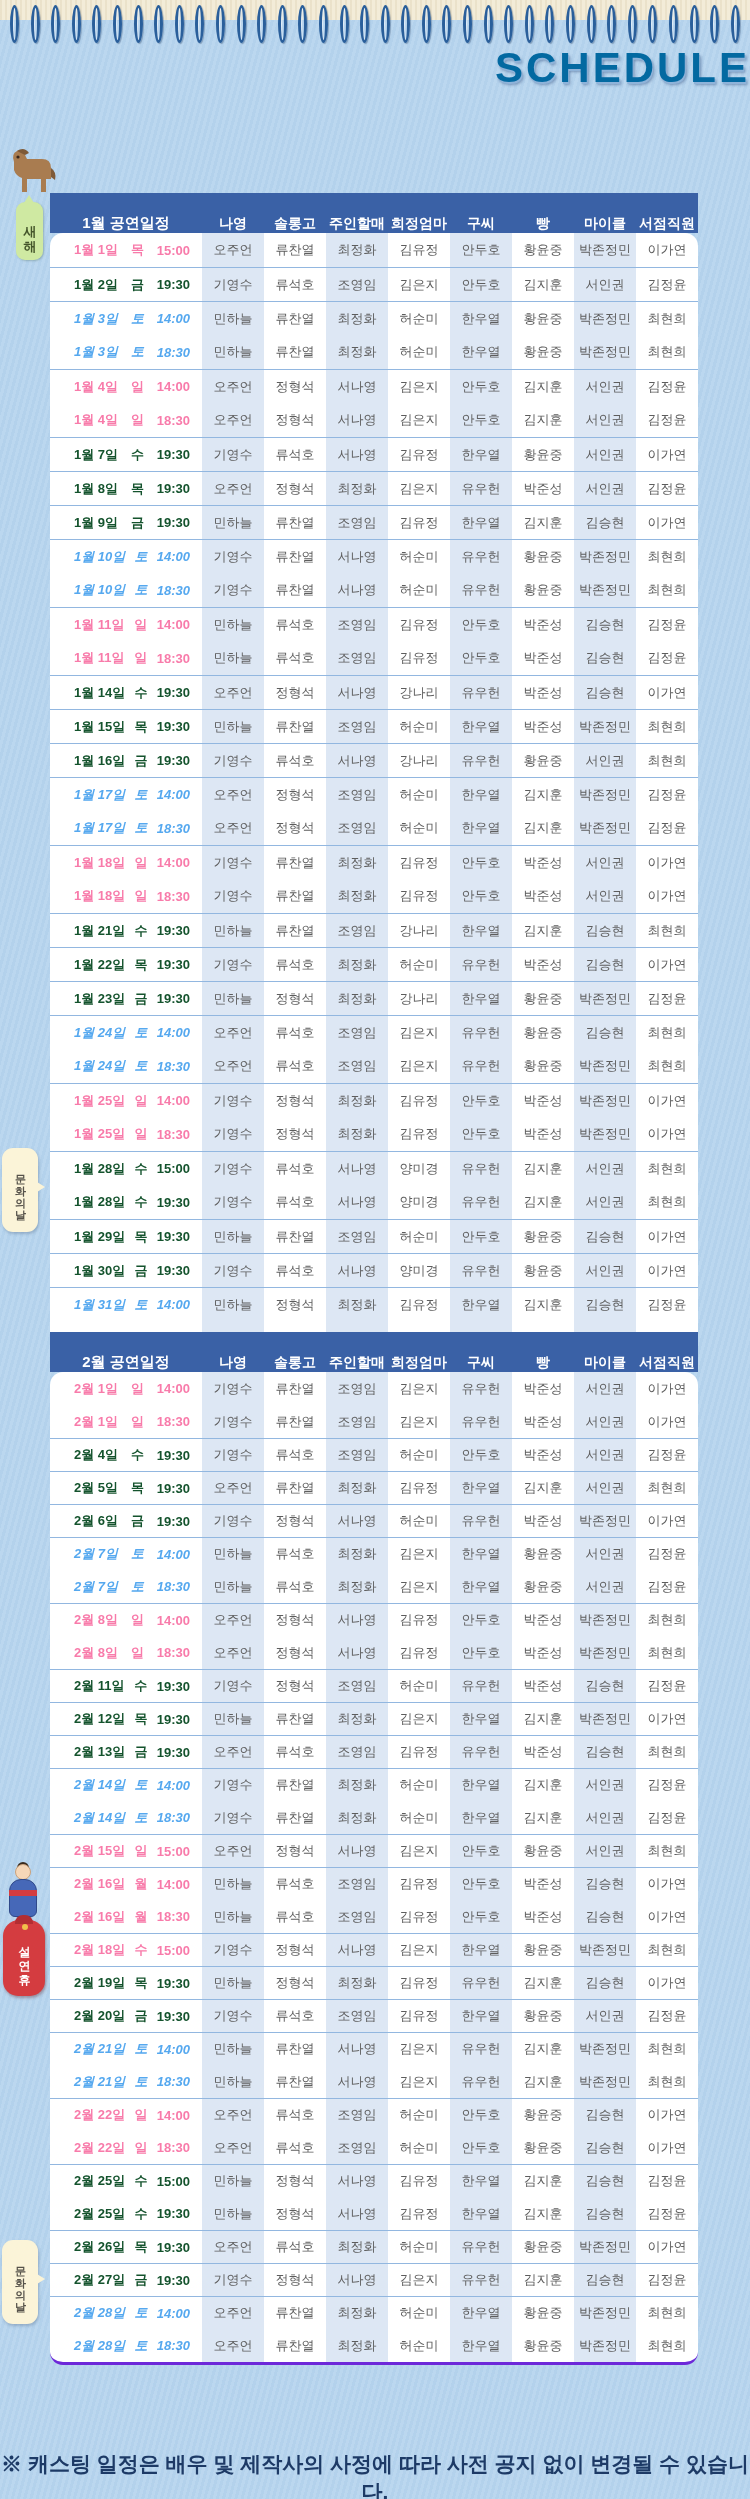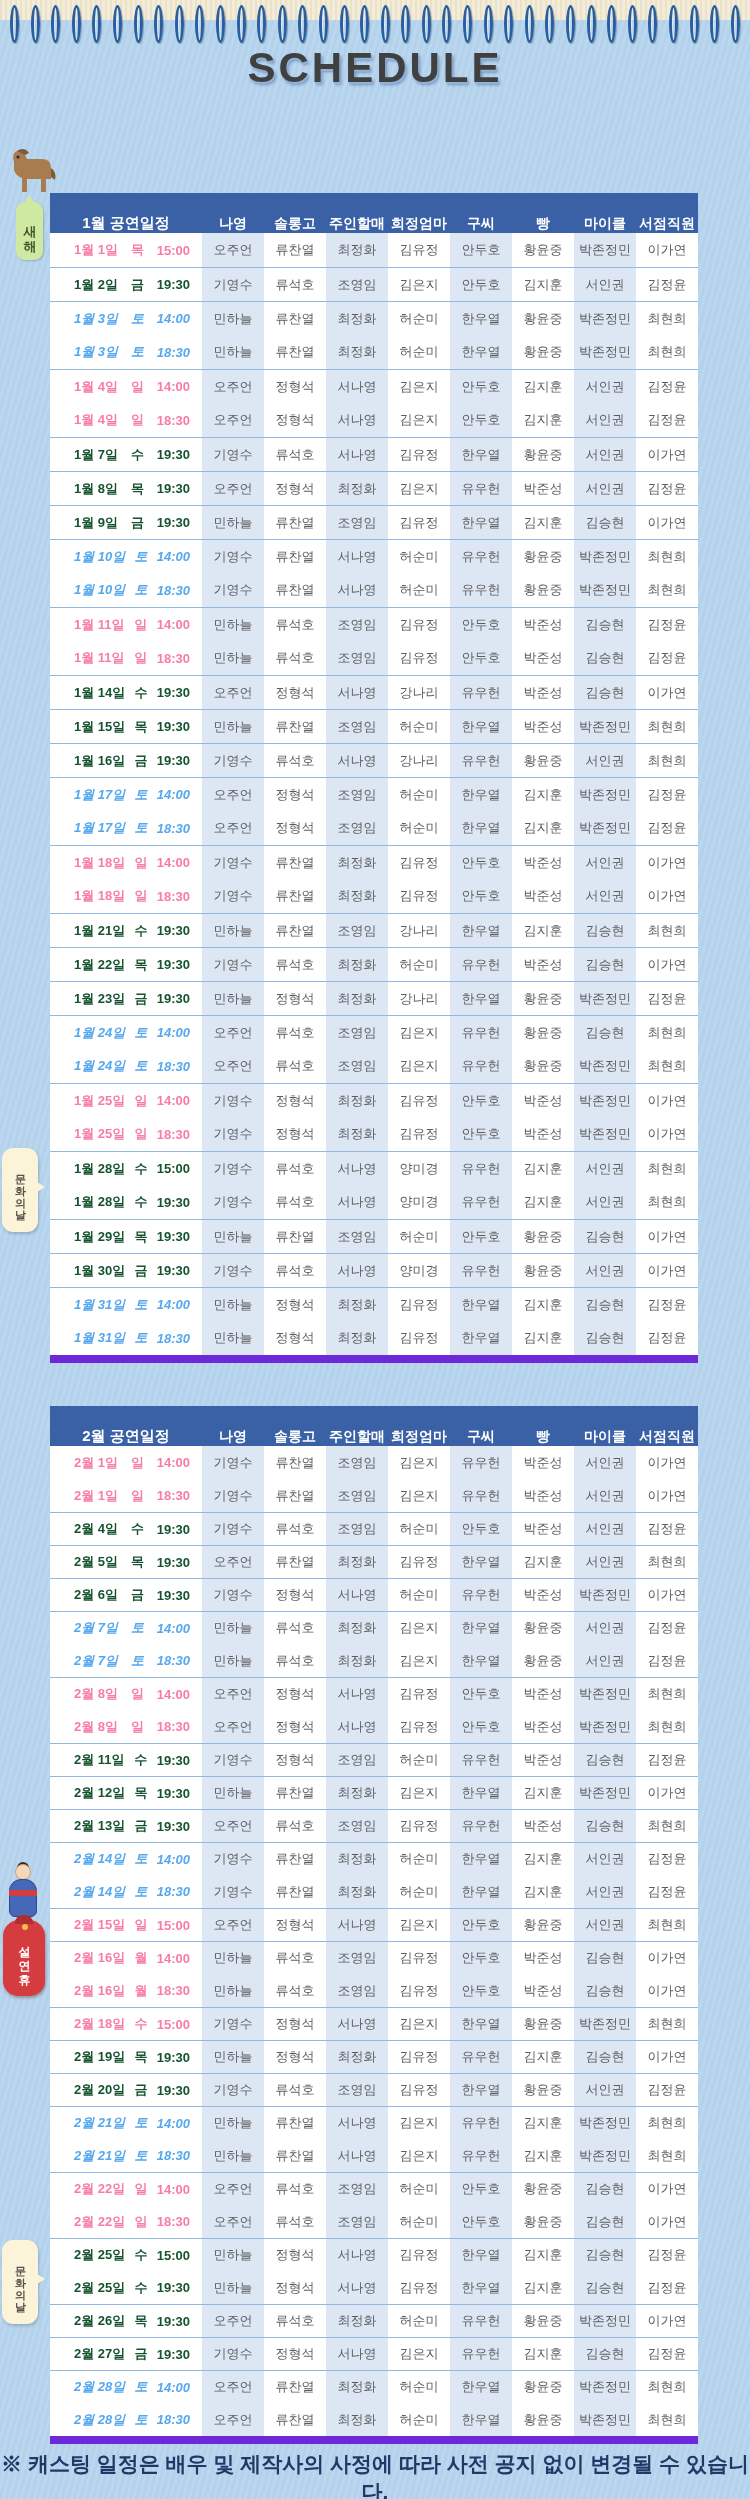--- a/index.html
+++ b/index.html
@@ -23,38 +23,38 @@
   }
   .coil {
     width:9px; height:38px;
     border:3px solid #2a5f9b;
     border-radius:50%;
     background:rgba(190,215,240,0.35);
     box-shadow:inset 1px 1px 1px rgba(255,255,255,0.6), 1px 1px 1px rgba(20,50,90,0.35);
   }
   .page-title {
     position:absolute; top:44px; left:0; width:750px;
-    text-align:center;
+    text-align:right;
     font-size:42px; font-weight:bold; letter-spacing:3px;
-    color:#404040;
+    color:#0369a1;
     text-shadow:1px 2px 0 #8fb3d9, 2px 3px 3px rgba(35,65,115,0.45);
   }
 
   
   .sched-table { position:absolute; left:50px; width:648px; }
   #table-jan { top:193px; }
-  #table-feb { top:1406px; }
+  #table-feb { top:1332px; }
   .thead {
     display:flex; height:40px; align-items:flex-end;
     background:#3a61a6; color:#ffffff;
     font-weight:bold; font-size:14px;
   }
   .thead .date-col { width:152px; text-align:center; font-size:15px; }
   .thead .col { width:62px; text-align:center; }
-  .tbody { background:#ffffff; border-bottom:8px solid #6d28d9; }
+  .tbody { background:#ffffff; border-bottom:3px solid #6d28d9;border-radius:13px; }
   .row { display:flex; height:34px; }
   #table-feb .row { height:33px; }
   .row.new-date { border-top:1px solid #92b7e0; }
   .cell-date {
     width:152px; display:flex; align-items:center; justify-content:space-between;
     padding:0 12px 0 24px;
     font-size:13px; font-weight:bold;
   }
   .cell-date .w { width:22px; text-align:center; }
   .cell {

